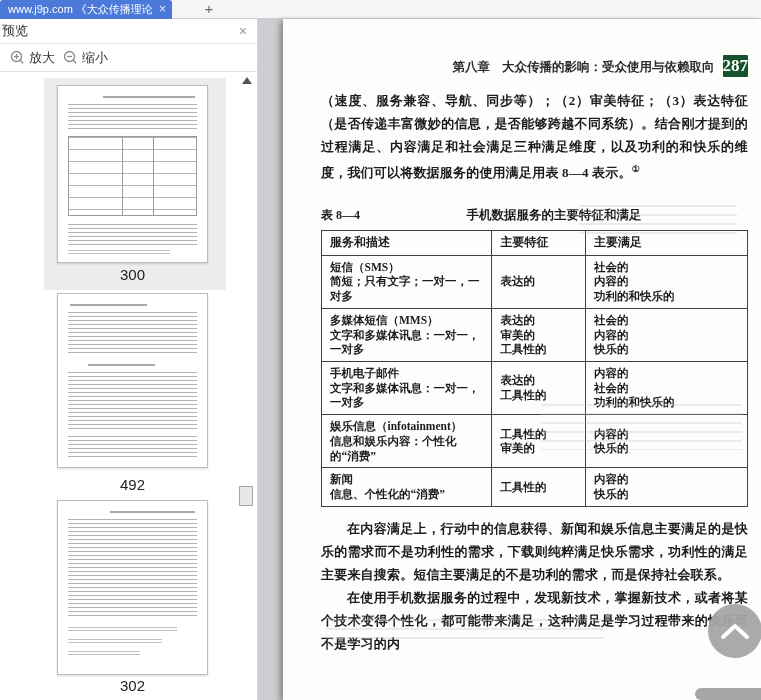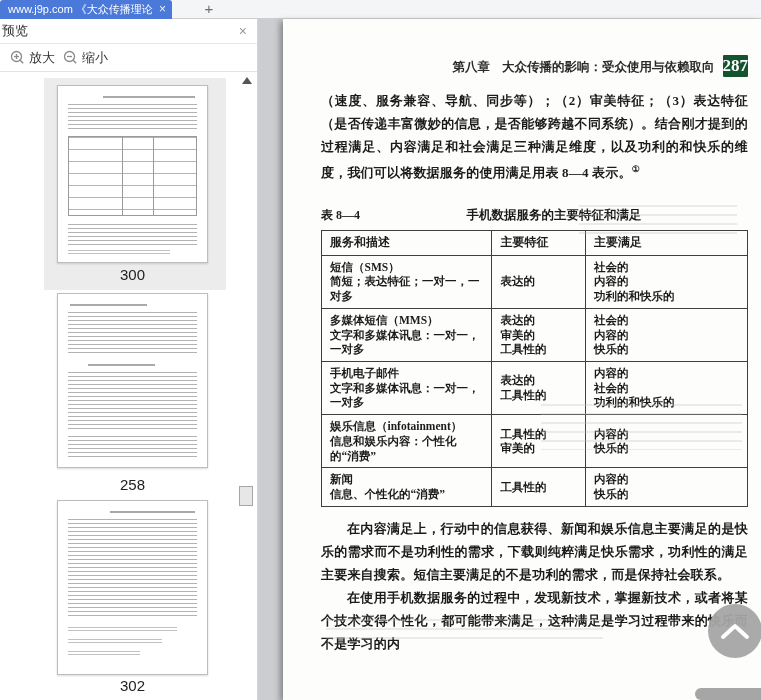--- a/index.html
+++ b/index.html
@@ -162,21 +162,21 @@
       </div>
       <div class="thumb-cap cap-300">300</div>
 
       <div class="thumb thumb-301">
         <div class="mini-head" style="left:8%; right:40%; top:10px;"></div>
         <div class="mini-lines" style="left:7%; right:7%; top:18px; height:44px;"></div>
         <div class="mini-head" style="left:20%; right:35%; top:70px;"></div>
         <div class="mini-lines" style="left:7%; right:7%; top:78px; height:60px;"></div>
         <div class="mini-lines" style="left:7%; right:7%; top:142px; height:24px;"></div>
       </div>
-      <div class="thumb-cap cap-301">258</div>
+      <div class="thumb-cap cap-301">492</div>
 
       <div class="thumb thumb-302">
         <div class="mini-head" style="left:35%; right:8%; top:10px;"></div>
         <div class="mini-lines" style="left:7%; right:7%; top:18px; height:100px;"></div>
         <div class="mini-foot" style="left:7%; right:20%; top:126px;"></div>
         <div class="mini-foot" style="left:7%; right:30%; top:138px;"></div>
         <div class="mini-foot" style="left:7%; right:45%; top:150px;"></div>
       </div>
       <div class="thumb-cap cap-302">302</div>
     </div>
@@ -207,21 +207,21 @@
           </colgroup>
         <tbody>
             <tr>
           <th>服务和描述</th>
           <th>主要特征</th>
           <th>主要满足</th>
         </tr>
         <tr>
           <td>
             <span class="l">短信（SMS）</span>
-            <span class="l">简短；表达特征；一对一，一对多</span>
+            <span class="l">简短；只有文字；一对一，一对多</span>
               </td>
           <td>
             <span class="l">表达的</span>
               </td>
           <td>
             <span class="l">社会的</span>
             <span class="l">内容的</span>
             <span class="l">功利的和快乐的</span>
               </td>
         </tr>

